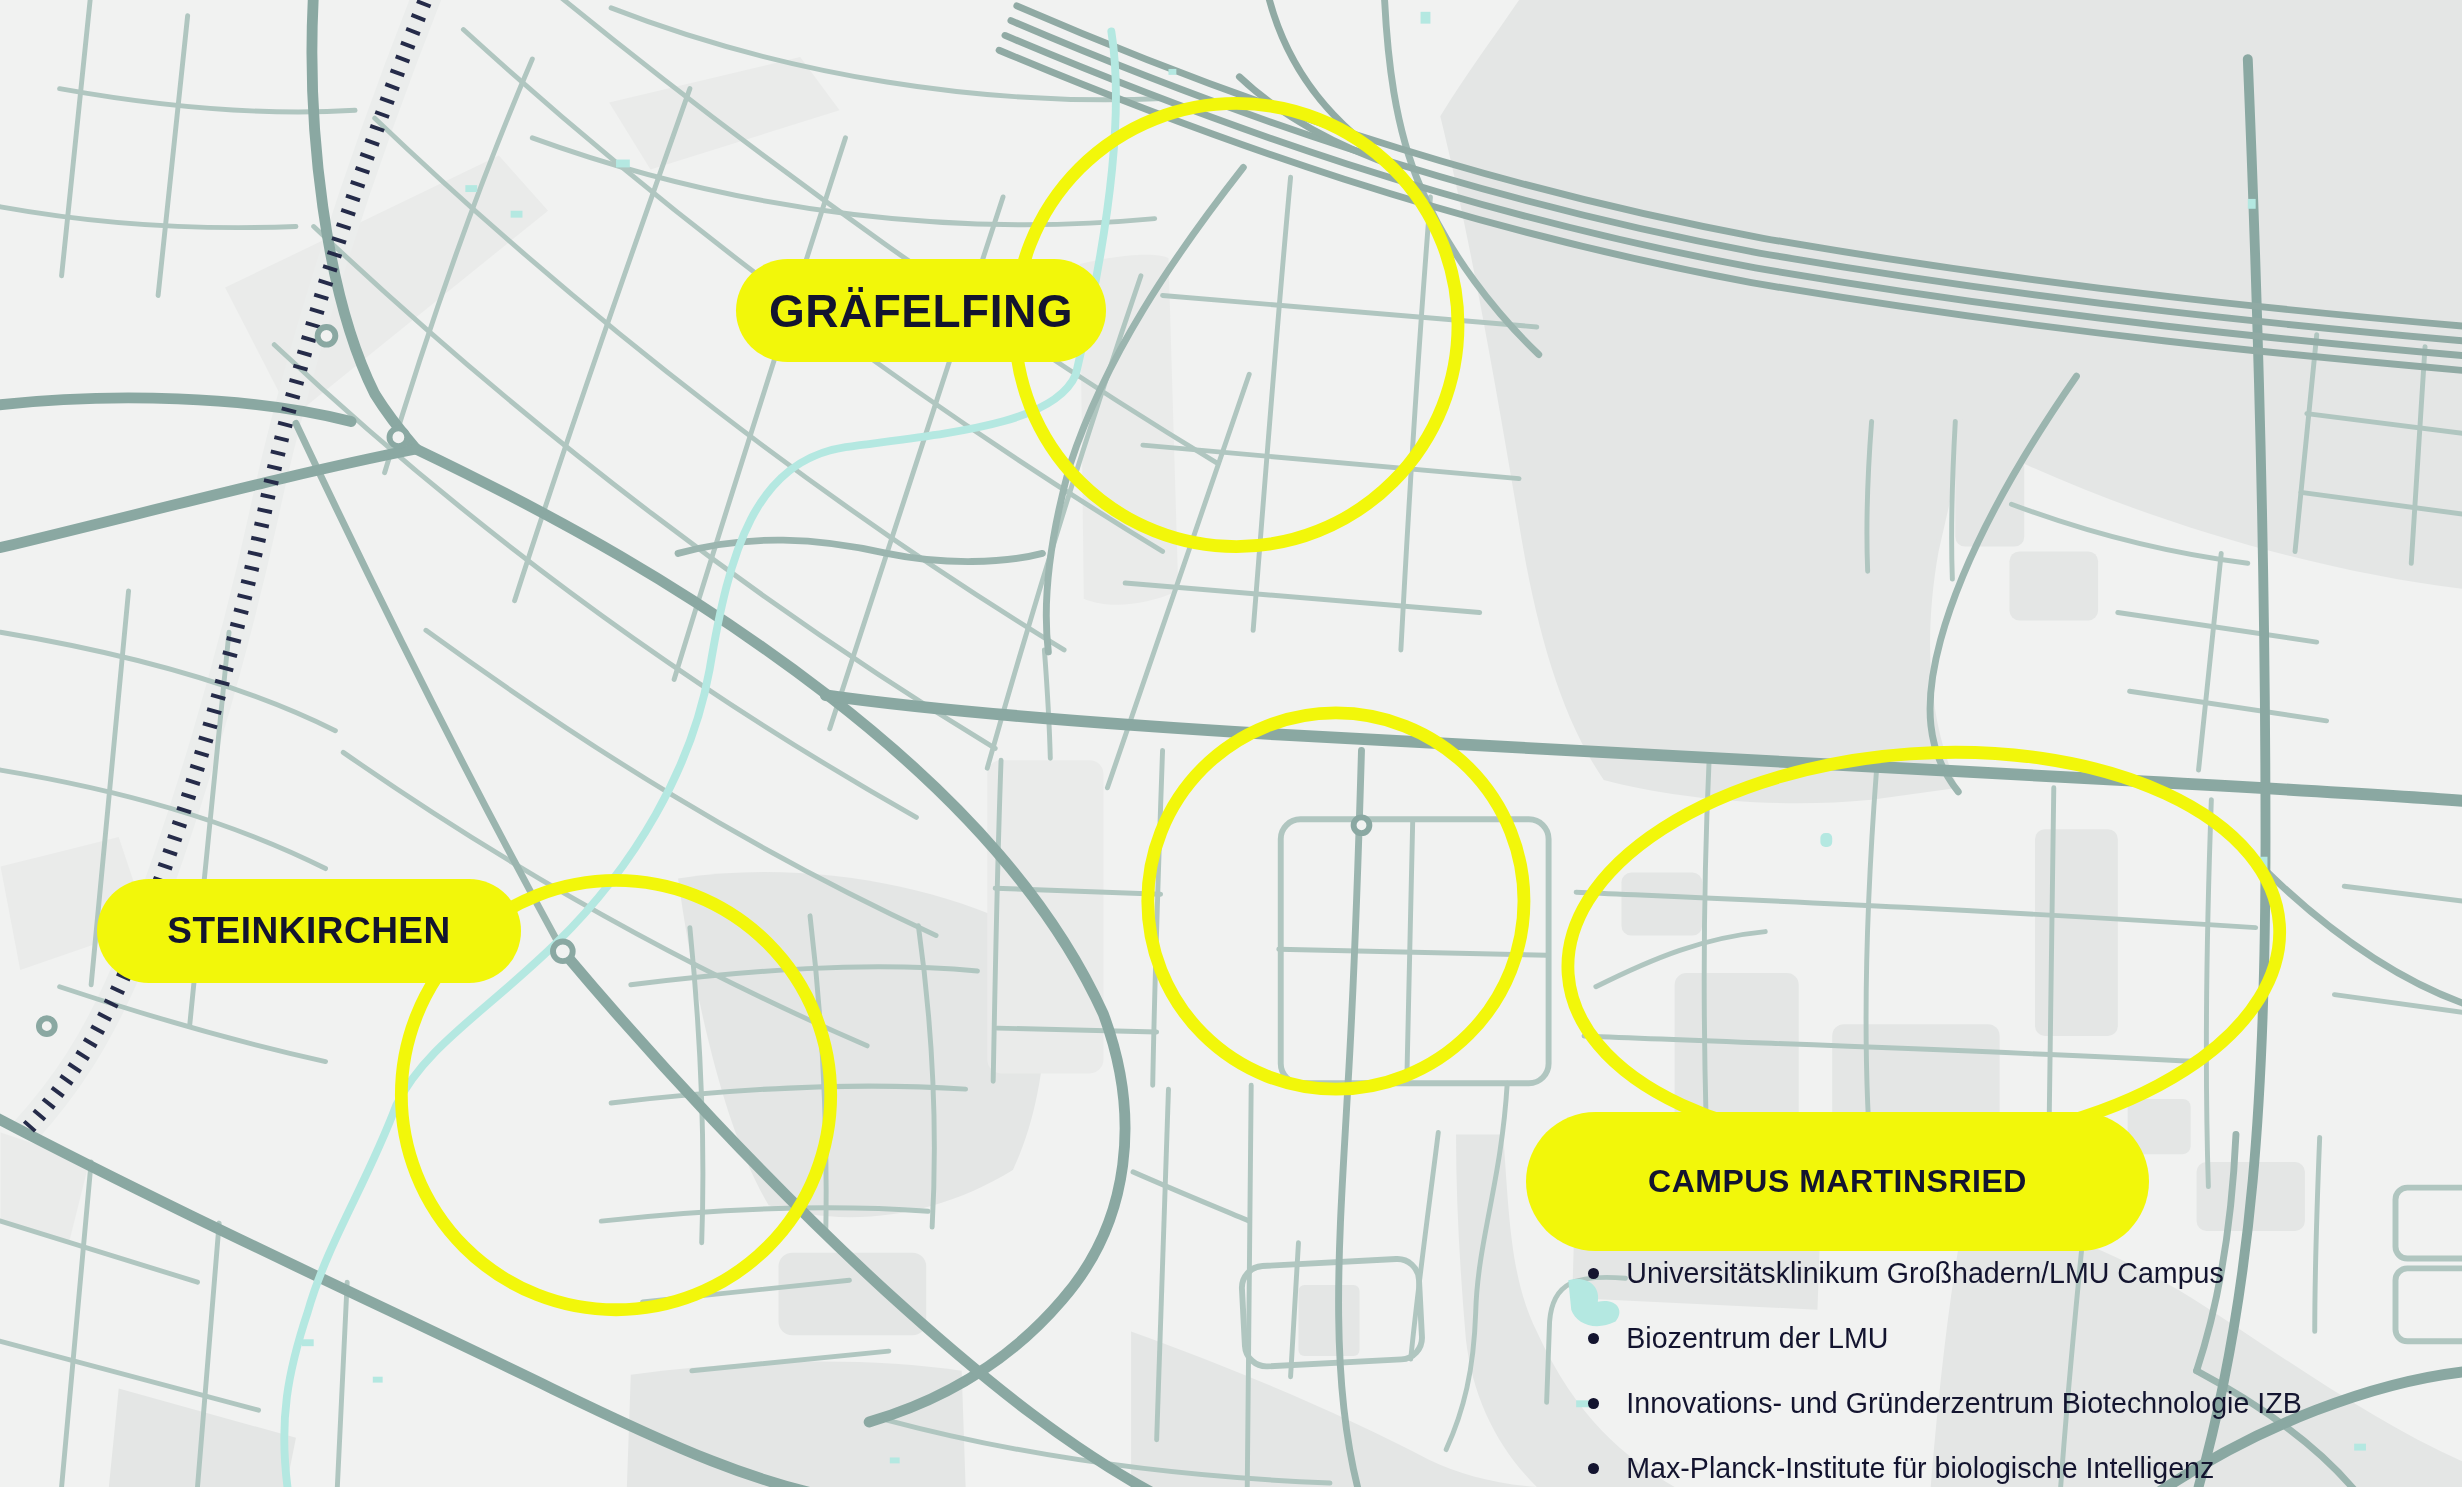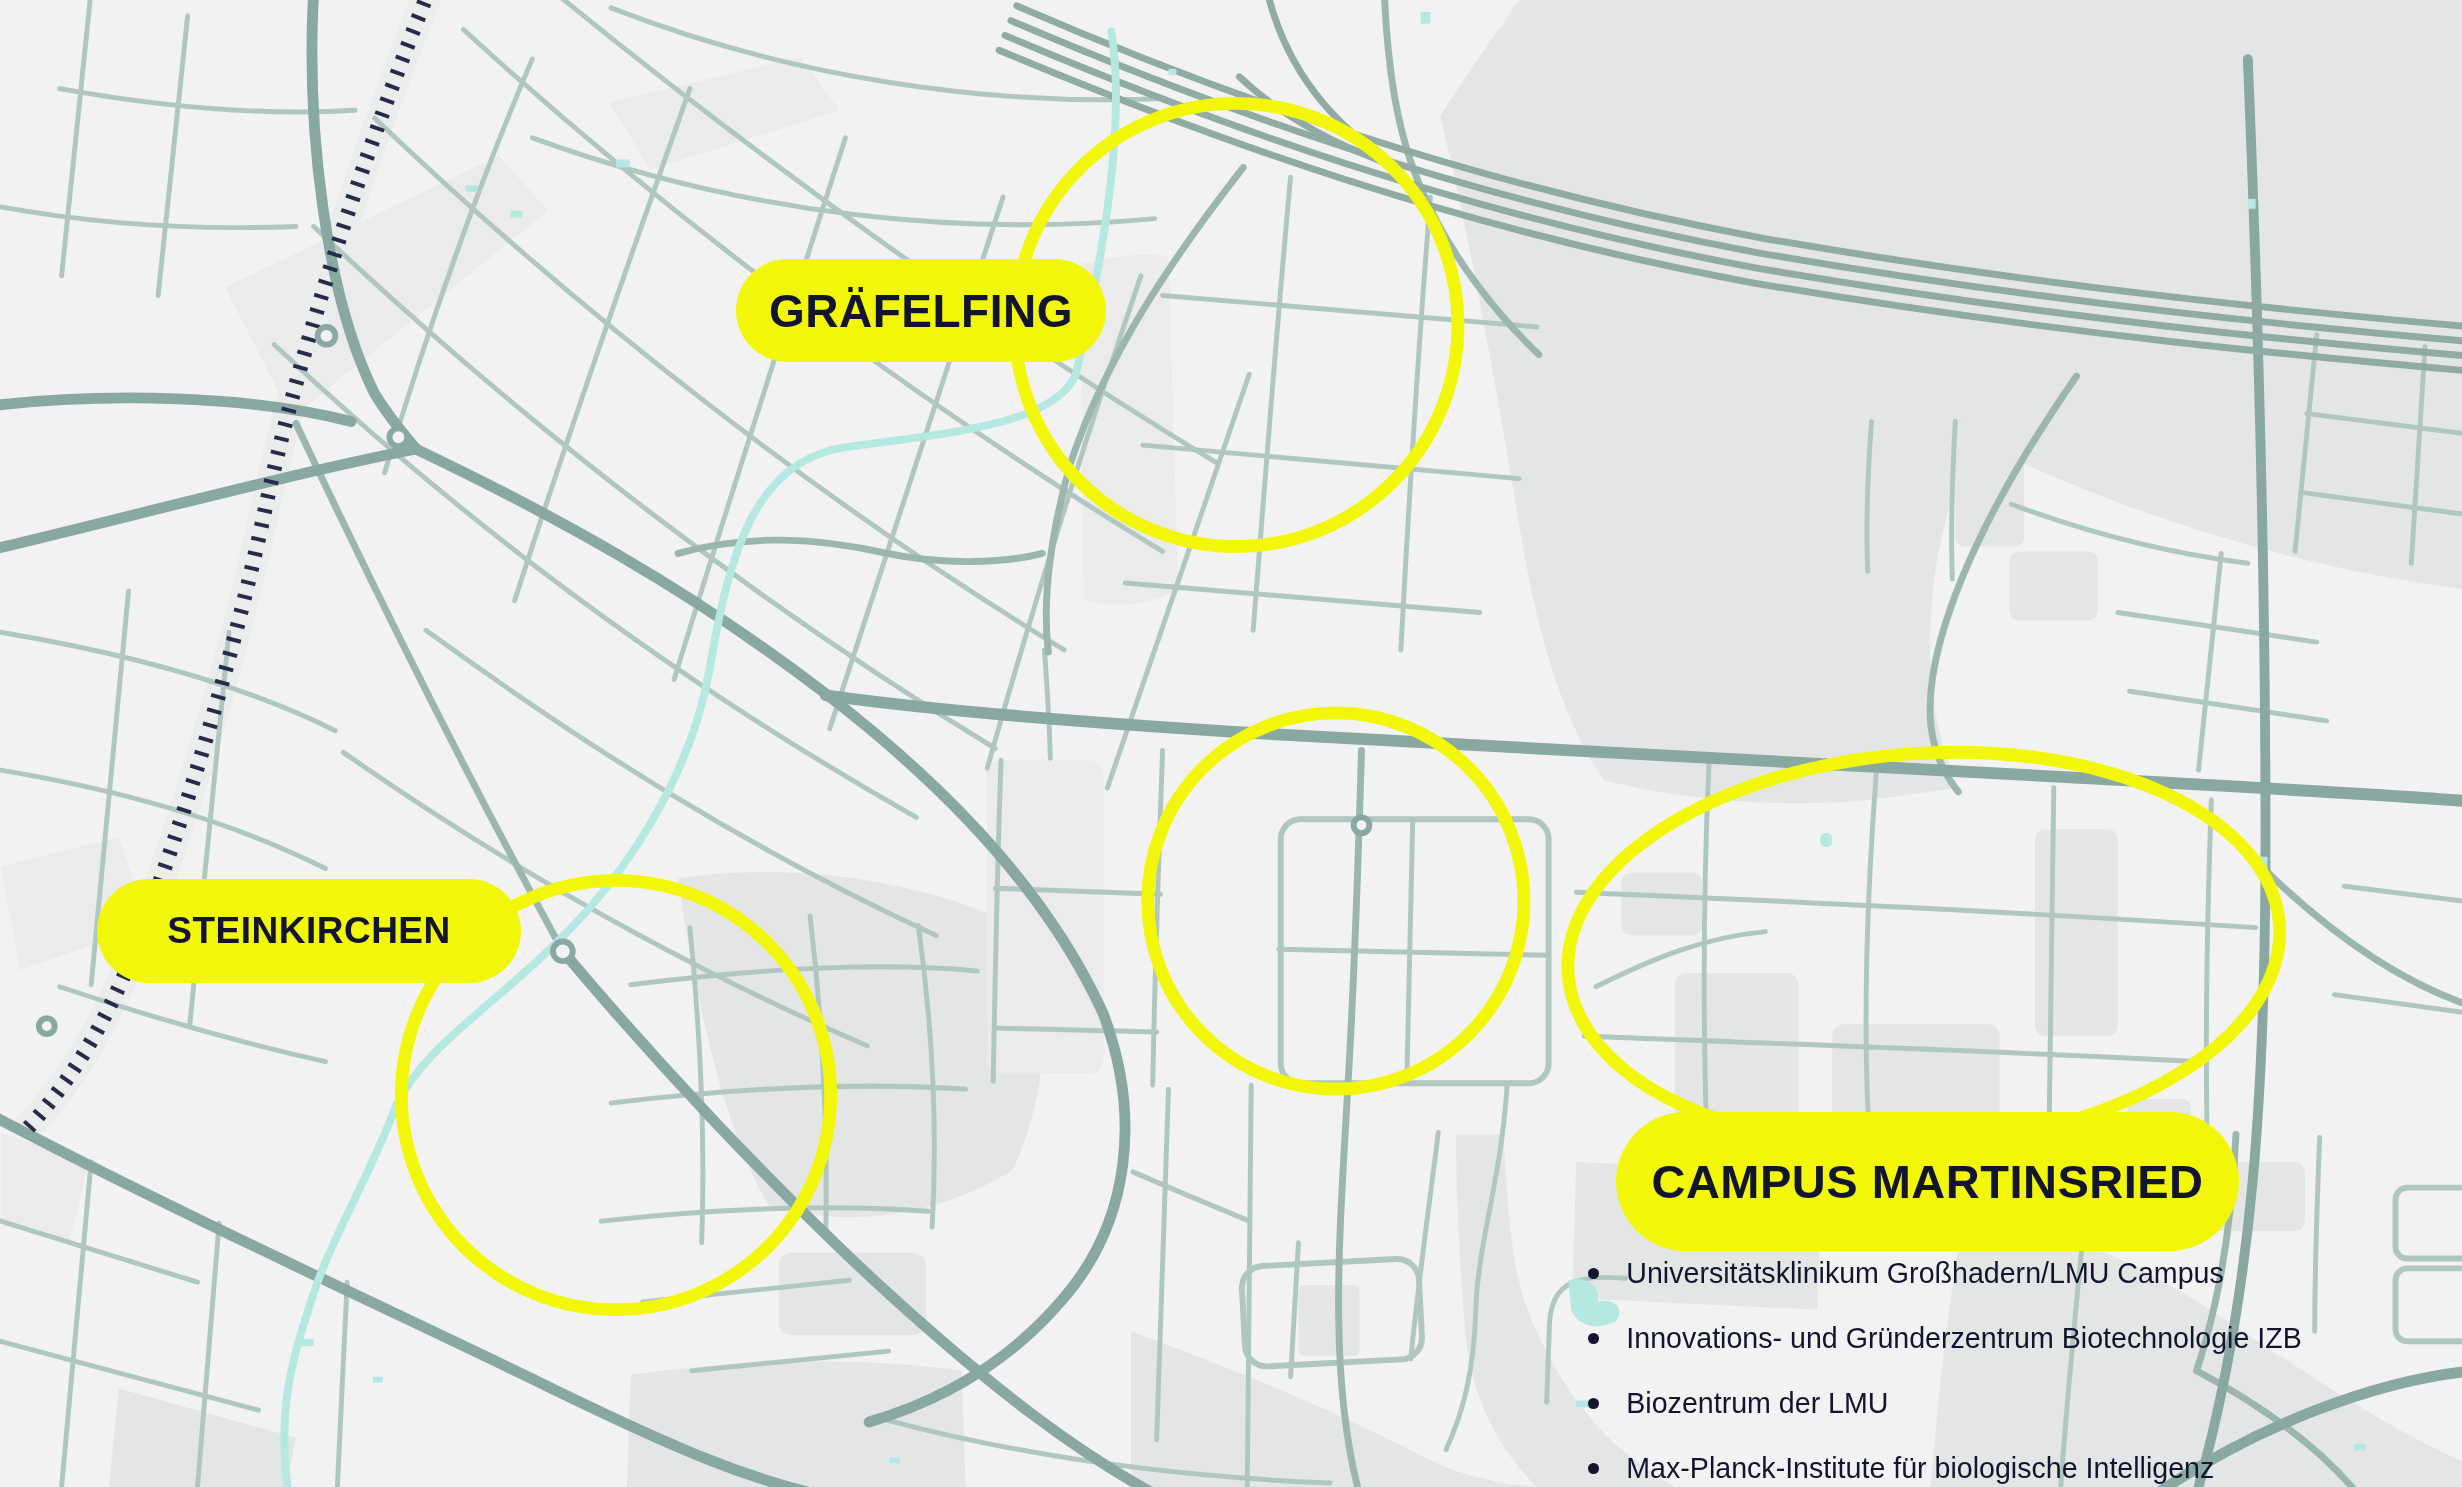--- a/index.html
+++ b/index.html
@@ -29,21 +29,21 @@
   .rab{fill:var(--background);stroke:var(--road-dark);stroke-width:6;}
   .loop{fill:none;stroke:var(--road-light);stroke-width:6;}
   .hl{fill:none;stroke:var(--highlight-yellow);stroke-width:13;}
 
   .pill{position:absolute;background:var(--highlight-yellow);color:var(--label-ink);
     font-weight:bold;display:flex;align-items:center;justify-content:center;
     white-space:nowrap;letter-spacing:0.5px;}
   #pill-graefelfing{left:736px;top:259px;width:370px;height:103px;border-radius:52px;font-size:46px;}
   #pill-martinsried-west{left:722px;top:748px;width:477px;height:100px;border-radius:50px;font-size:42px;}
   #pill-steinkirchen{left:97px;top:879px;width:424px;height:104px;border-radius:52px;font-size:37px;}
-  #pill-campus-martinsried{left:1616px;top:1112px;width:623px;height:139px;border-radius:70px;font-size:47px;}
+  #pill-campus-martinsried{left:1526px;top:1112px;width:623px;height:139px;border-radius:70px;font-size:32px;}
 
   .campus-list{position:absolute;left:1582px;top:1227px;width:768px;color:var(--label-ink);
     font-size:28.6px;line-height:38px;}
   .bullet-row{display:flex;align-items:flex-start;margin-top:27px;}
   .bullet-dot{flex:0 0 auto;width:10.8px;height:10.8px;border-radius:50%;background:var(--label-ink);
     margin:13.8px 27.6px 0 5.9px;}
   .bullet-text{white-space:pre-line;}
 </style>
 </head>
 <body>
@@ -247,25 +247,25 @@
     <span>CAMPUS MARTINSRIED</span>
   </div>
 
   <div class="campus-list">
     <div class="bullet-row">
       <span class="bullet-dot"></span>
       <span class="bullet-text">Universitätsklinikum Großhadern/LMU Campus</span>
     </div>
     <div class="bullet-row">
       <span class="bullet-dot"></span>
+      <span class="bullet-text">Biozentrum der LMU</span>
+    </div>
+    <div class="bullet-row">
+      <span class="bullet-dot"></span>
       <span class="bullet-text">Innovations- und Gründerzentrum Biotechnologie IZB</span>
-    </div>
-    <div class="bullet-row">
-      <span class="bullet-dot"></span>
-      <span class="bullet-text">Biozentrum der LMU</span>
     </div>
     <div class="bullet-row">
       <span class="bullet-dot"></span>
       <span class="bullet-text">Max-Planck-Institute für biologische Intelligenz
 und für Biochemie</span>
     </div>
   </div>
 </div>
 
 

